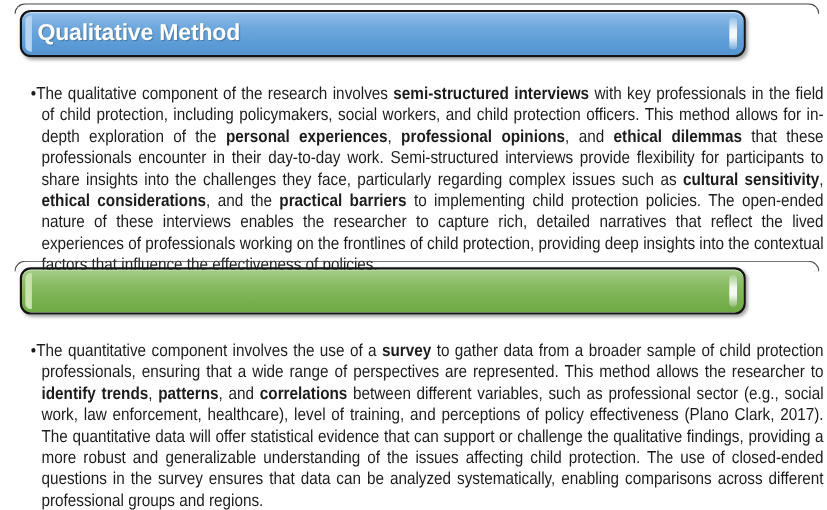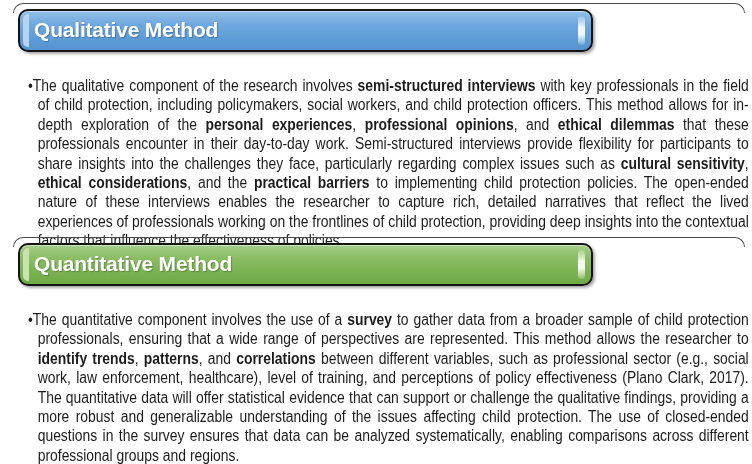--- a/index.html
+++ b/index.html
@@ -25,21 +25,21 @@
     box-sizing: border-box;
     background: transparent;
   }
   .outline-top.s1 { top: 3px; }
   .outline-top.s2 { top: 237px; }
 
   
   .banner {
     position: absolute;
     left: 18px;
-    width: 575px;
+    width: 660px;
     height: 43px;
     box-sizing: border-box;
     border: 2px solid #141414;
     border-radius: 10px;
     box-shadow: 2px 2px 3px rgba(0,0,0,0.35), inset 0 1px 0 rgba(255,255,255,0.45);
   }
   .banner.blue {
     top: 9px;
     background: linear-gradient(180deg, #93BEE8 0%, #6FA8DE 35%, #5B9BD5 75%, #5593D1 100%);
   }
@@ -107,20 +107,19 @@
     <h2>Qualitative Method</h2>
     <div class="gloss-right"></div>
   </div>
   <div class="body-block b1">
     <div class="bullet-para"><span>•</span><span><span>The qualitative component of the research involves </span><b>semi-structured interviews</b><span> with key professionals in the field of child protection, including policymakers, social workers, and child protection officers. This method allows for in-depth exploration of the </span><b>personal experiences</b><span>, </span><b>professional opinions</b><span>, and </span><b>ethical dilemmas</b><span> that these professionals encounter in their day-to-day work. Semi-structured interviews provide flexibility for participants to share insights into the challenges they face, particularly regarding complex issues such as </span><b>cultural sensitivity</b><span>, </span><b>ethical considerations</b><span>, and the </span><b>practical barriers</b><span> to implementing child protection policies. The open-ended nature of these interviews enables the researcher to capture rich, detailed narratives that reflect the lived experiences of professionals working on the frontlines of child protection, providing deep insights into the contextual factors that influence the effectiveness of policies.</span></span></div>
   </div>
 
   <div class="outline-top s2"></div>
   <div class="banner green">
     <div class="accent-left"></div>
-    <h2>Quantitative Method</h2>
     <div class="gloss-right"></div>
   </div>
   <div class="body-block b2">
     <div class="bullet-para"><span>•</span><span><span>The quantitative component involves the use of a </span><b>survey</b><span> to gather data from a broader sample of child protection professionals, ensuring that a wide range of perspectives are represented. This method allows the researcher to </span><b>identify trends</b><span>, </span><b>patterns</b><span>, and </span><b>correlations</b><span> between different variables, such as professional sector (e.g., social work, law enforcement, healthcare), level of training, and perceptions of policy effectiveness (Plano Clark, 2017). The quantitative data will offer statistical evidence that can support or challenge the qualitative findings, providing a more robust and generalizable understanding of the issues affecting child protection. The use of closed-ended questions in the survey ensures that data can be analyzed systematically, enabling comparisons across different professional groups and regions.</span></span></div>
   </div>
 
 </div>
 
 </body></html>

